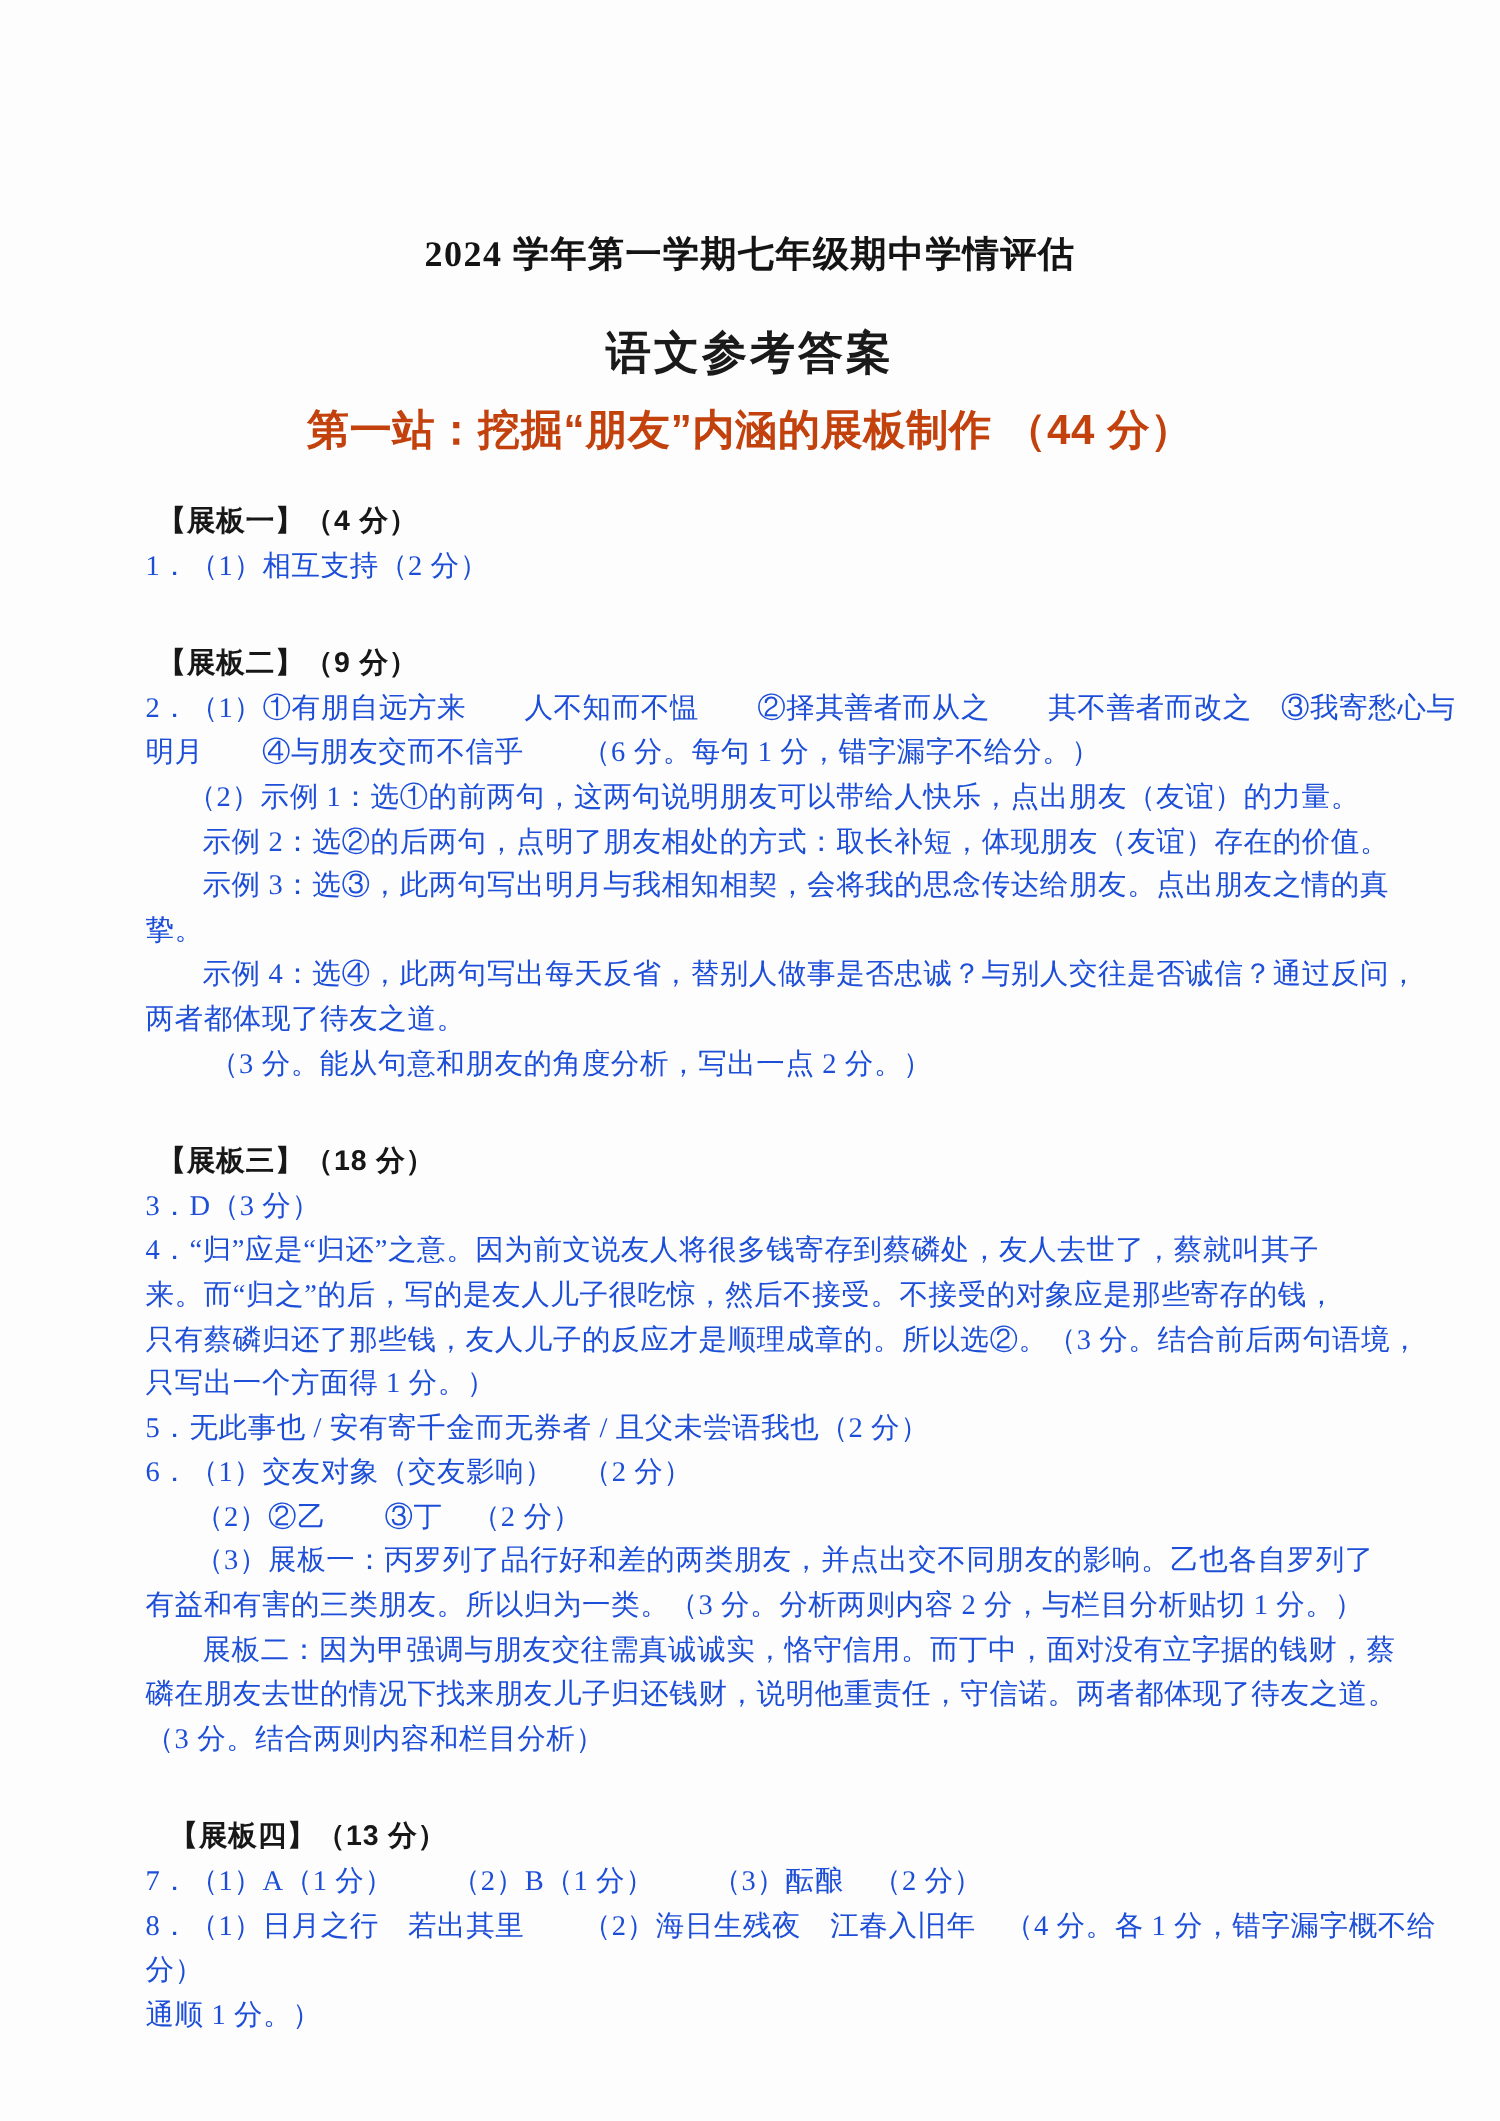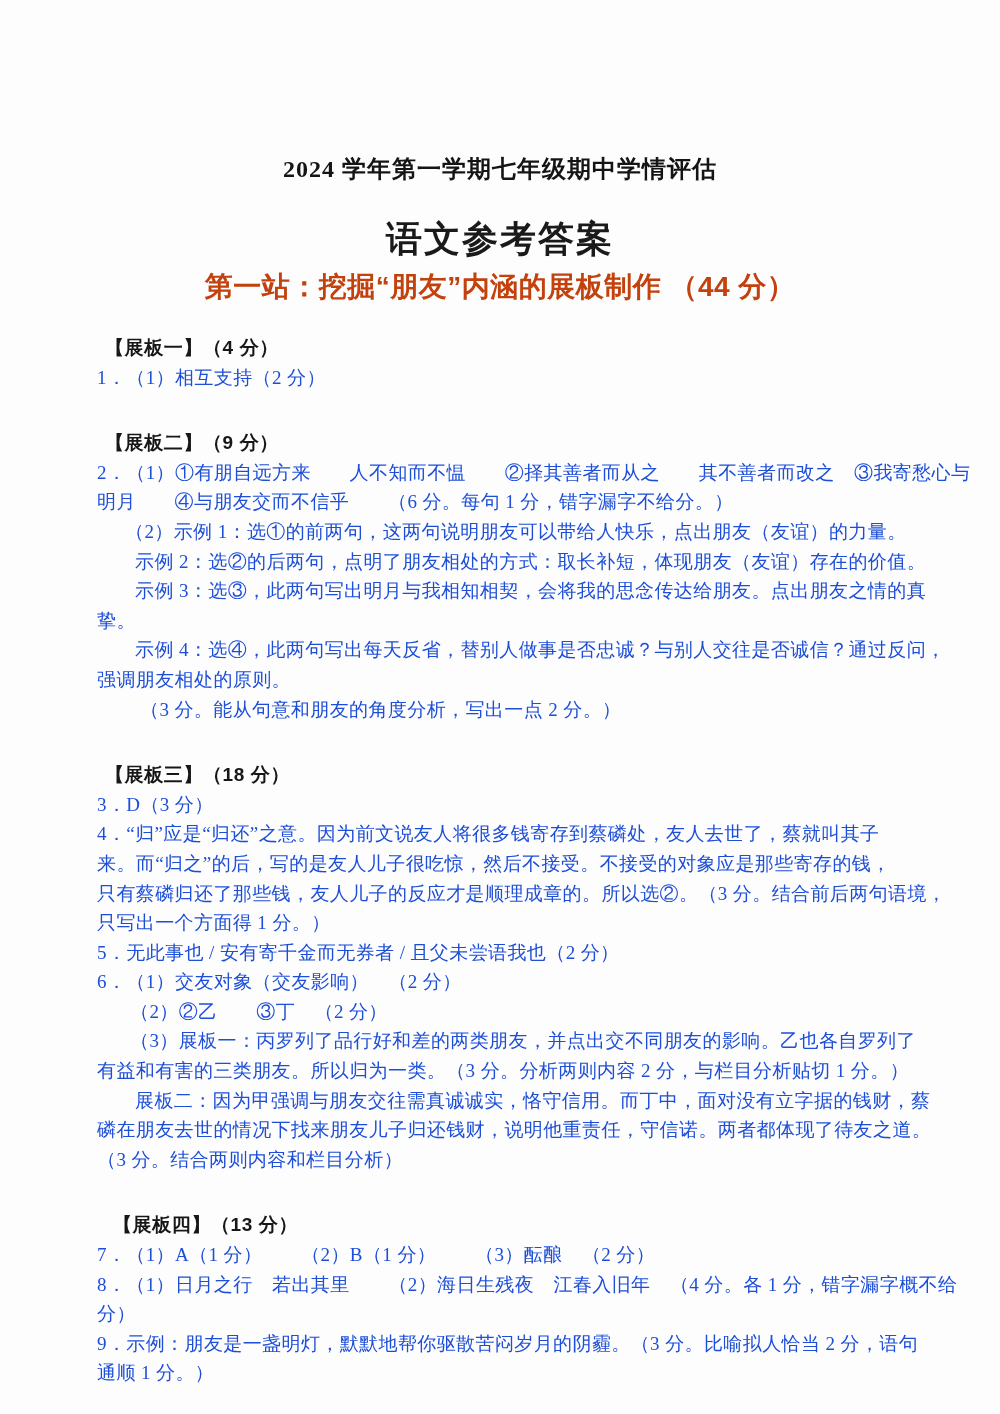--- a/index.html
+++ b/index.html
@@ -27,21 +27,21 @@
     font-size: 24px;
     letter-spacing: 1px;
     color: #141414;
   }
   .doc-subtitle {
     position: absolute;
     top: 215px; left: 0; right: 0;
     text-align: center;
     font-family: "Liberation Sans", "DejaVu Sans", sans-serif;
     font-weight: 600;
-    font-size: 36px;
+    font-size: 30px;
     letter-spacing: 2px;
     color: #1a1a1a;
   }
   .section-heading {
     position: absolute;
     top: 268px; left: 0; right: 0;
     text-align: center;
     font-family: "Liberation Sans", "DejaVu Sans", sans-serif;
     font-weight: 700;
     font-size: 28px;
@@ -91,21 +91,21 @@
     <div class="line">1．（1）相互支持（2 分）</div>
 
     <div class="line hd i8">【展板二】（9 分）</div>
     <div class="line">2．（1）①有朋自远方来　　人不知而不愠　　②择其善者而从之　　其不善者而改之　③我寄愁心与</div>
     <div class="line">明月　　④与朋友交而不信乎　　（6 分。每句 1 分，错字漏字不给分。）</div>
     <div class="line i28">（2）示例 1：选①的前两句，这两句说明朋友可以带给人快乐，点出朋友（友谊）的力量。</div>
     <div class="line i38">示例 2：选②的后两句，点明了朋友相处的方式：取长补短，体现朋友（友谊）存在的价值。</div>
     <div class="line i38">示例 3：选③，此两句写出明月与我相知相契，会将我的思念传达给朋友。点出朋友之情的真</div>
     <div class="line">挚。</div>
     <div class="line i38">示例 4：选④，此两句写出每天反省，替别人做事是否忠诚？与别人交往是否诚信？通过反问，</div>
-    <div class="line">强调朋友相处的原则。</div>
+    <div class="line">两者都体现了待友之道。</div>
     <div class="line i43">（3 分。能从句意和朋友的角度分析，写出一点 2 分。）</div>
 
     <div class="line hd i8">【展板三】（18 分）</div>
     <div class="line">3．D（3 分）</div>
     <div class="line">4．“归”应是“归还”之意。因为前文说友人将很多钱寄存到蔡磷处，友人去世了，蔡就叫其子</div>
     <div class="line">来。而“归之”的后，写的是友人儿子很吃惊，然后不接受。不接受的对象应是那些寄存的钱，</div>
     <div class="line">只有蔡磷归还了那些钱，友人儿子的反应才是顺理成章的。所以选②。（3 分。结合前后两句语境，</div>
     <div class="line">只写出一个方面得 1 分。）</div>
     <div class="line">5．无此事也 / 安有寄千金而无券者 / 且父未尝语我也（2 分）</div>
     <div class="line">6．（1）交友对象（交友影响）　（2 分）</div>
@@ -113,17 +113,16 @@
     <div class="line i33">（3）展板一：丙罗列了品行好和差的两类朋友，并点出交不同朋友的影响。乙也各自罗列了</div>
     <div class="line">有益和有害的三类朋友。所以归为一类。（3 分。分析两则内容 2 分，与栏目分析贴切 1 分。）</div>
     <div class="line i38">展板二：因为甲强调与朋友交往需真诚诚实，恪守信用。而丁中，面对没有立字据的钱财，蔡</div>
     <div class="line">磷在朋友去世的情况下找来朋友儿子归还钱财，说明他重责任，守信诺。两者都体现了待友之道。</div>
     <div class="line">（3 分。结合两则内容和栏目分析）</div>
 
     <div class="line hd i16">【展板四】（13 分）</div>
     <div class="line">7．（1）A（1 分）　　（2）B（1 分）　　（3）酝酿　（2 分）</div>
     <div class="line">8．（1）日月之行　若出其里　　（2）海日生残夜　江春入旧年　（4 分。各 1 分，错字漏字概不给</div>
     <div class="line">分）</div>
-    <div class="line">9．示例：朋友是一盏明灯，默默地帮你驱散苦闷岁月的阴霾。（3 分。比喻拟人恰当 2 分，语句</div>
     <div class="line">通顺 1 分。）</div>
 
   </div>
 </div>
 
 </body></html>

